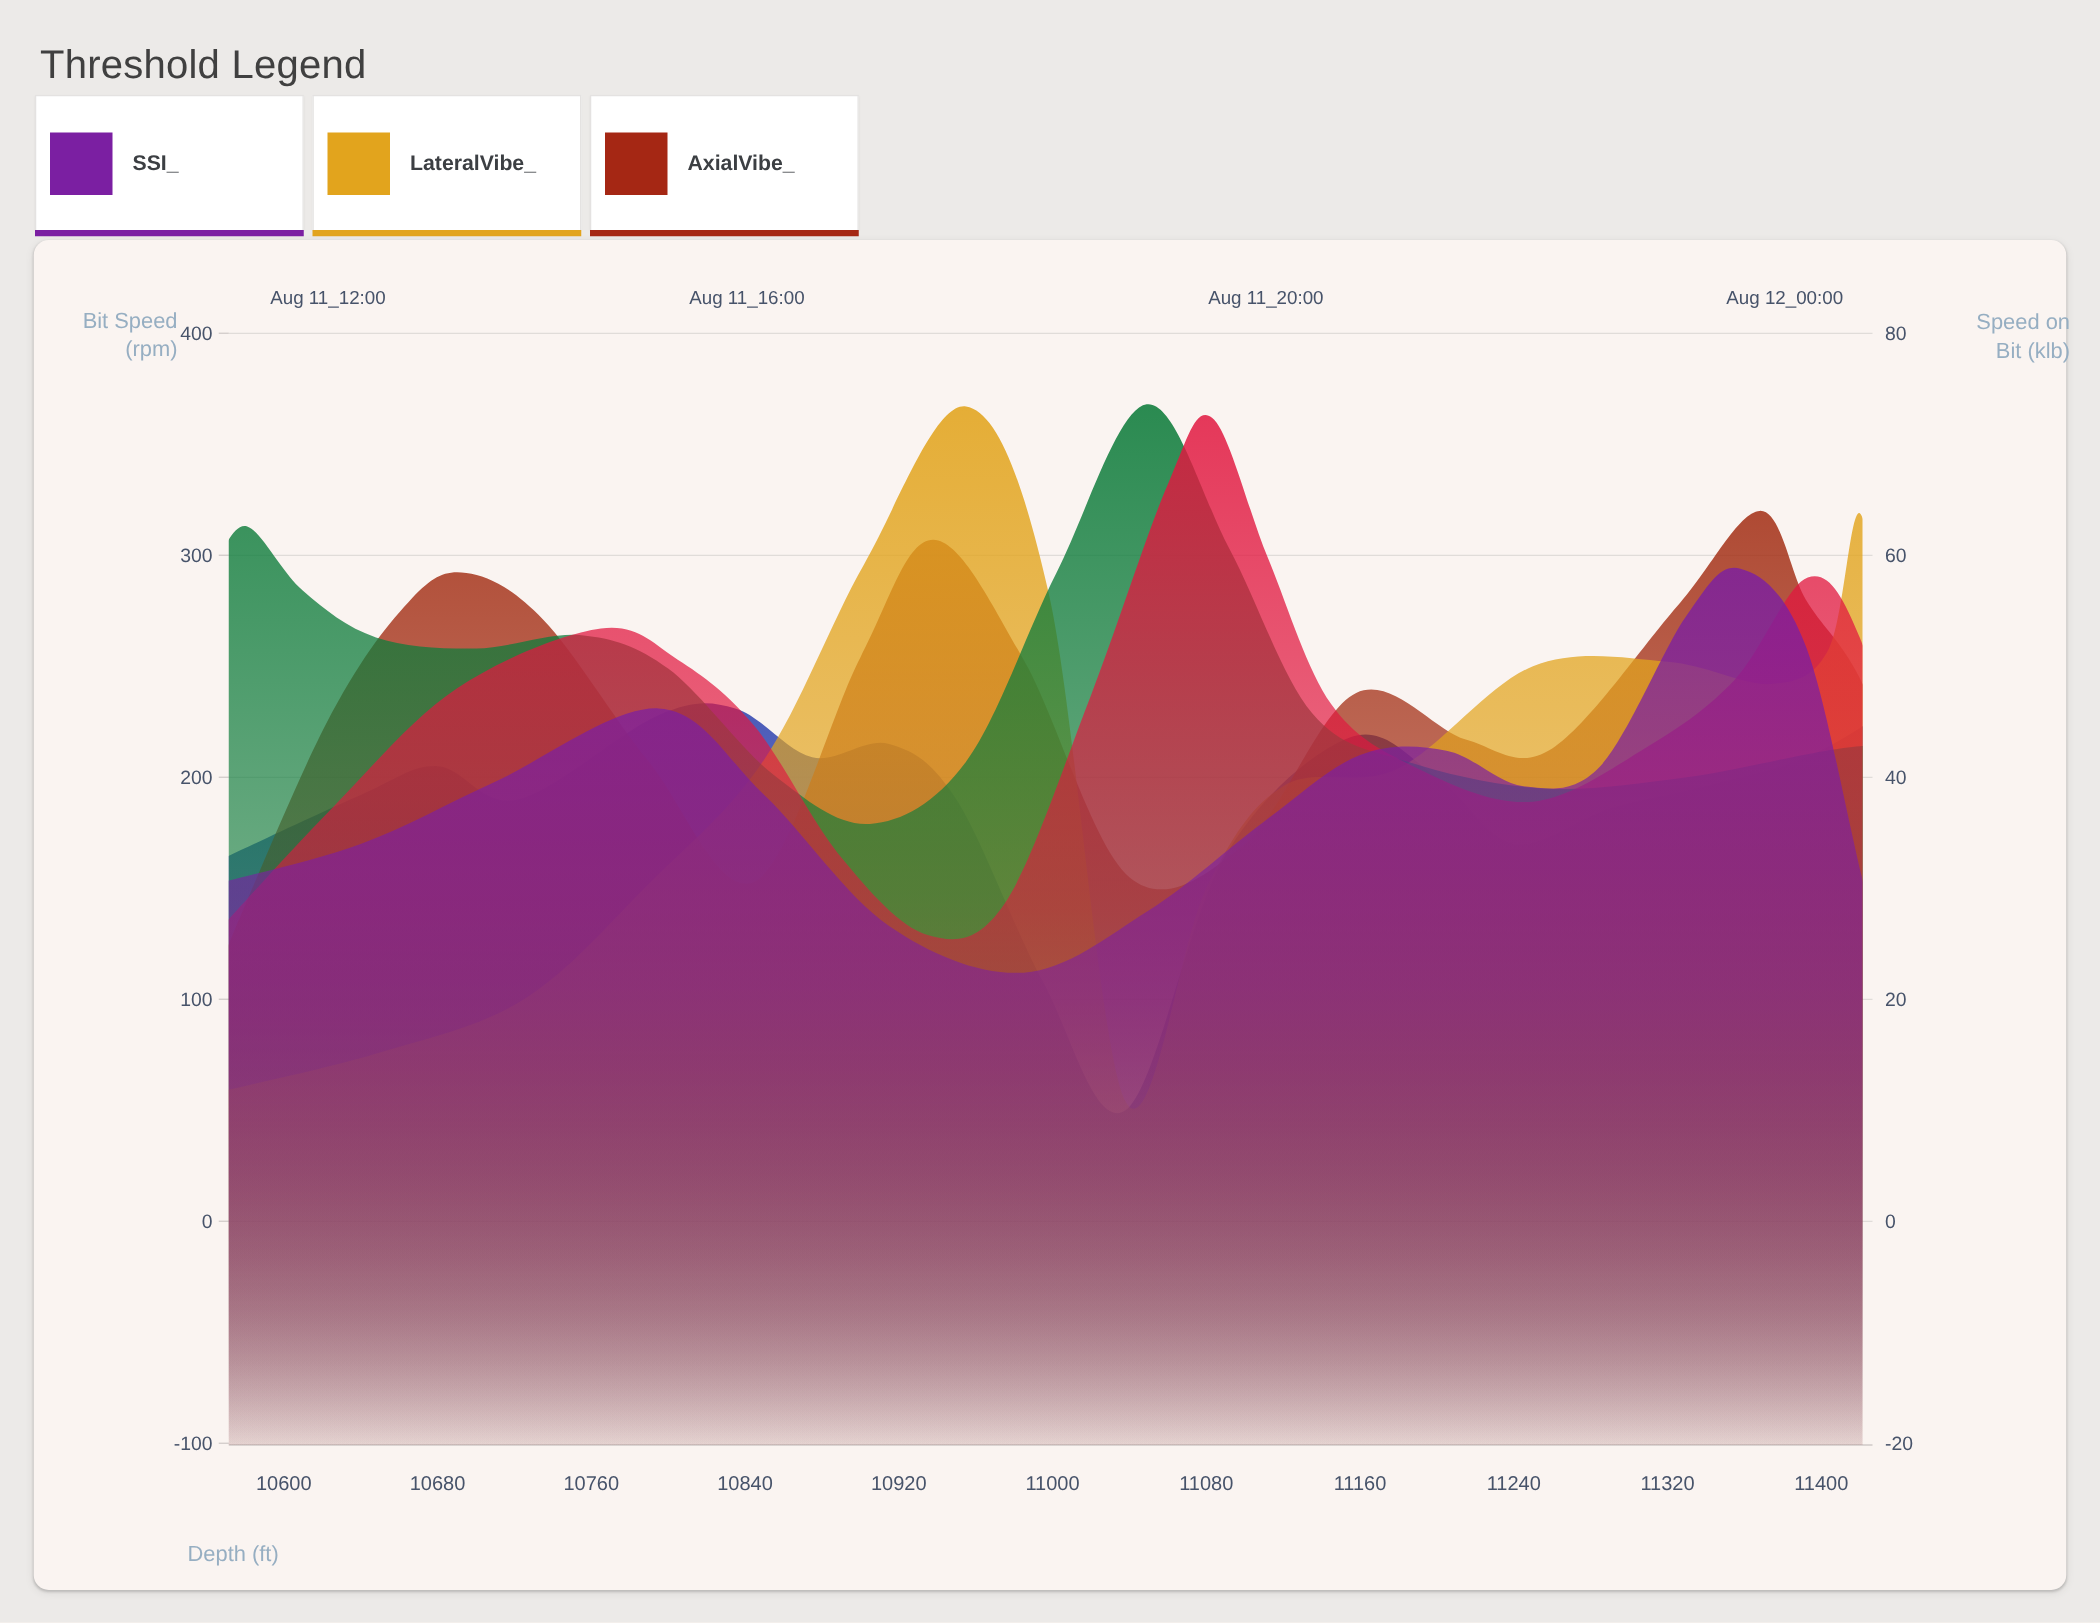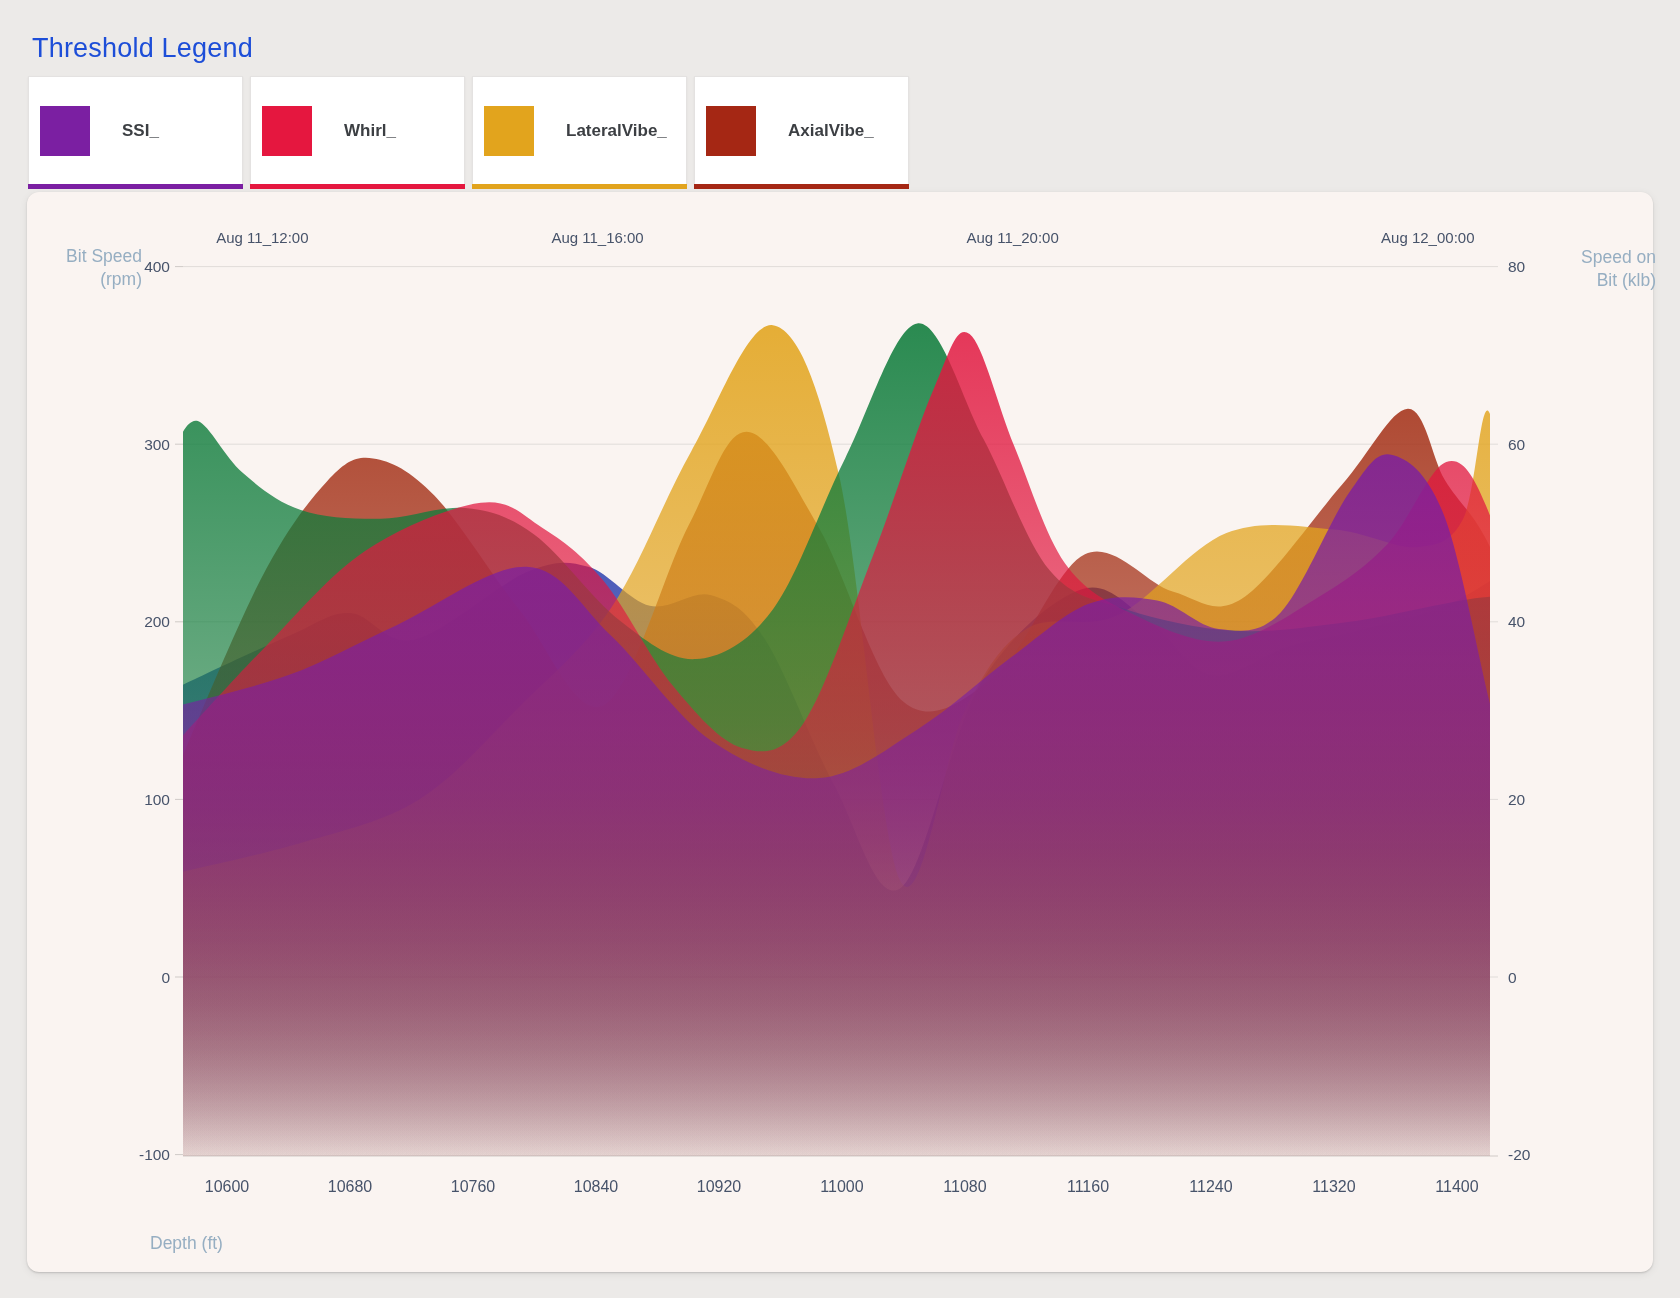--- a/index.html
+++ b/index.html
@@ -3,37 +3,37 @@
 <meta charset="utf-8">
 <style>
   html,body{margin:0;padding:0;}
   body{
     width:1680px;height:1298px;position:relative;overflow:hidden;
     background:#ECEAE8;
     font-family:"Liberation Sans", sans-serif;
   }
   .legend-title{
     position:absolute;left:32px;top:33px;
-    font-size:27px;color:#1d4ed8;font-weight:400;letter-spacing:.2px;text-align:right;
+    font-size:32px;color:#404040;font-weight:400;letter-spacing:.2px;text-align:right;
   }
   .legend-row{
     position:absolute;left:28px;top:76px;display:flex;gap:7px;
   }
   .legend-card{
     width:215px;height:108px;background:#FFFFFF;
     border:1px solid #E4E2E1;border-bottom:none;box-sizing:border-box;
     display:flex;align-items:center;padding-left:11px;
     box-shadow:0 1px 2px rgba(0,0,0,.06);
     position:relative;cursor:pointer;
   }
   .legend-card .bar{
     position:absolute;left:-1px;right:-1px;bottom:-5px;height:5px;
   }
   .legend-swatch{width:50px;height:50px;flex:0 0 auto;}
-  .legend-label{margin-left:32px;font-size:17px;font-weight:700;color:#3C3F43;}
+  .legend-label{margin-left:16px;font-size:17px;font-weight:700;color:#3C3F43;}
   .chart-panel{
     position:absolute;left:27px;top:192px;width:1626px;height:1080px;
     background:#FAF4F1;border-radius:12px;
     box-shadow:0 1px 2px rgba(0,0,0,.16),0 2px 8px rgba(0,0,0,.07);
   }
   svg.chart-svg{position:absolute;left:0;top:0;}
   .axis-title{
     position:absolute;color:#96AEC2;font-size:17.5px;line-height:23px;
     text-align:right;
   }
@@ -43,25 +43,20 @@
 </style>
 </head>
 <body>
 
 <div class="legend-title">Threshold Legend</div>
 <div class="legend-row">
     <div class="legend-card">
       <div class="legend-swatch" style="background: rgb(123, 31, 162);"></div>
       <div class="legend-label">SSI_</div>
       <div class="bar" style="background: rgb(123, 31, 162);"></div>
-    </div>
-    <div class="legend-card">
-      <div class="legend-swatch" style="background: rgb(229, 23, 63);"></div>
-      <div class="legend-label">Whirl_</div>
-      <div class="bar" style="background: rgb(229, 23, 63);"></div>
     </div>
     <div class="legend-card">
       <div class="legend-swatch" style="background: rgb(226, 164, 29);"></div>
       <div class="legend-label">LateralVibe_</div>
       <div class="bar" style="background: rgb(226, 164, 29);"></div>
     </div>
     <div class="legend-card">
       <div class="legend-swatch" style="background: rgb(165, 39, 20);"></div>
       <div class="legend-label">AxialVibe_</div>
       <div class="bar" style="background: rgb(165, 39, 20);"></div>

